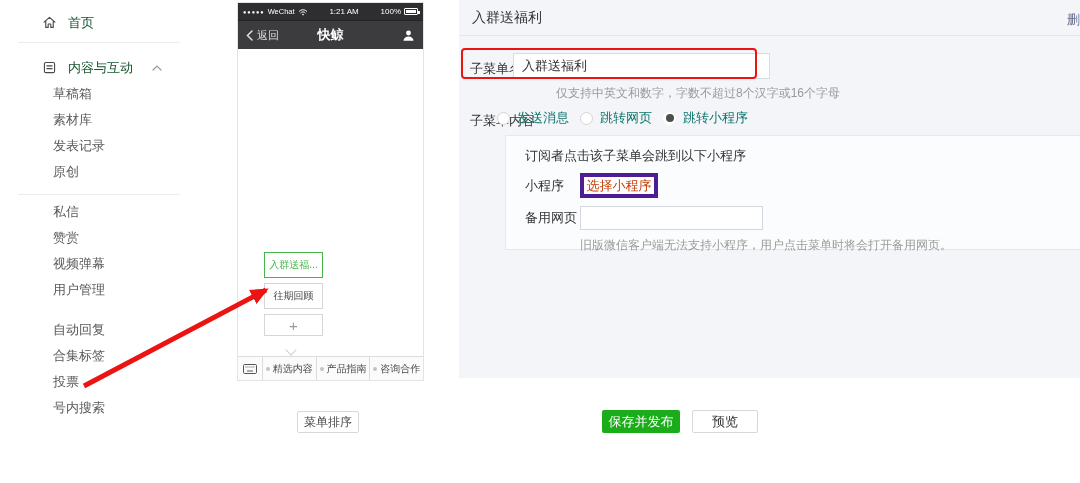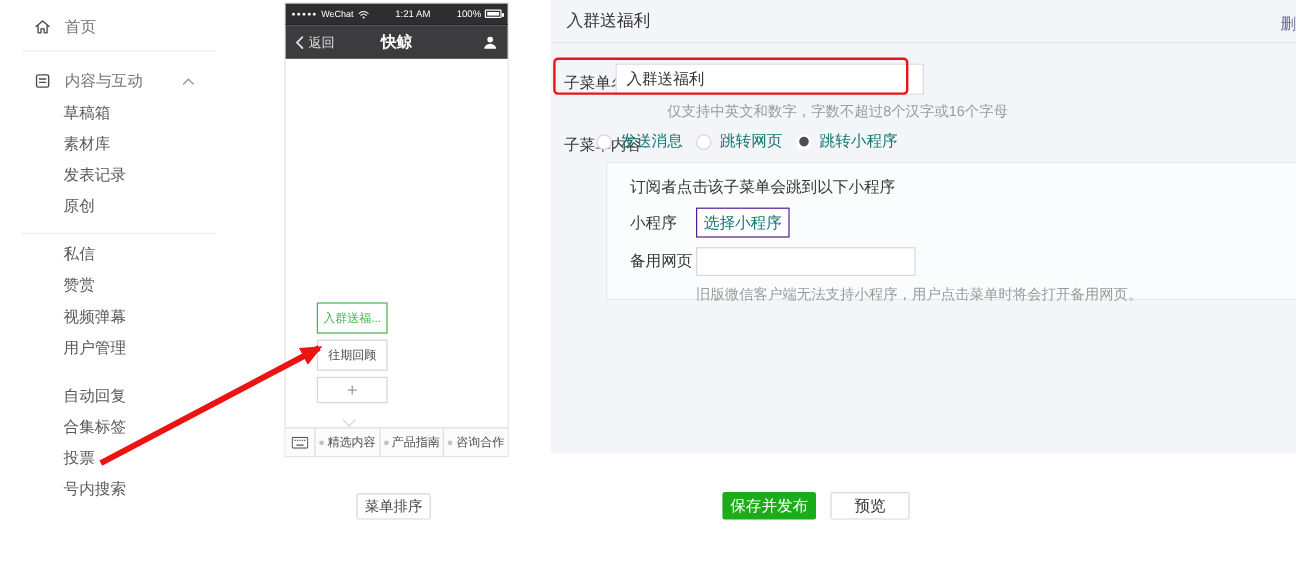--- a/index.html
+++ b/index.html
@@ -6,21 +6,21 @@
   html,body { width:1080px; height:483px; }
   body {
     position:relative; overflow:hidden; background:#fff;
     font-family:"Liberation Sans","DejaVu Sans",sans-serif;
     color:#454545; -webkit-font-smoothing:antialiased;
   }
   svg { display:block; }
 
   
   .sidebar { position:absolute; left:0; top:0; width:220px; height:483px; padding-top:11px; font-size:13px; }
-  .srow { display:flex; align-items:center; height:23px; padding-left:28px; gap:11px; cursor:pointer; color:#737373; }
+  .srow { display:flex; align-items:center; height:23px; padding-left:42px; gap:11px; cursor:pointer; color:#14532d; }
   .srow .caret { margin-left:auto; margin-right:58px; }
   .sdivider { border-bottom:1px solid #ededf0; margin:8px 40px 0 18px; }
   .sdivider.mid { margin:9px 40px 4px 18px; }
   .section-row { margin-top:13px; }
   .sublist { margin-top:2px; }
   .sub { height:26px; padding-left:53px; display:flex; align-items:center; color:#595959; cursor:pointer; }
   .sub.active { color:#44b549; }
   .sgap { height:14px; }
 
   
@@ -74,21 +74,21 @@
   .radios { position:absolute; left:38px; top:109px; display:flex; align-items:center; gap:11px; }
   .radio { display:flex; align-items:center; gap:7px; cursor:pointer; color:#0f766e; }
   .rc { width:13px; height:13px; border-radius:50%; border:1px solid #d4d4d4; background:#fff; }
   .rc.sel { border:none; display:flex; align-items:center; justify-content:center; }
   .rcdot { width:8px; height:8px; border-radius:50%; background:#4e4e4e; }
 
   .mpbox { position:absolute; left:10px; top:135px; width:594px; height:115px; background:#fbfcfd;
            border:1px solid #e6e8ee; padding:11px 0 0 19px;margin-left:36px; }
   .mp-row { display:flex; align-items:center; margin-top:8px; }
   .mp-lbl { width:55px; }
-  .choose-btn { width:78px; height:25px; background:#fff; border:1px solid #4c1d95; font-size:13px; color:#0f766e;
+  .choose-btn { width:78px; height:25px; background:#fff; border:4px solid #4c1d95; font-size:13px; color:#c2410c;
                 display:flex; align-items:center; justify-content:center; cursor:pointer; }
   .backup-inp { width:183px; height:24px; border:1px solid #d5d7de; background:#fff; padding:0 6px;
                 font-size:13px; font-family:inherit; }
   .mp-hint { margin:7px 0 0 55px; font-size:12px; color:#9a9a9a; }
 
   .savebtn { position:absolute; left:602px; top:410px; width:78px; height:23px; background:#1aad19; color:#fff;
              border-radius:2px; font-size:13px; display:flex; align-items:center; justify-content:center; cursor:pointer; }
   .prevbtn { position:absolute; left:692px; top:410px; width:66px; height:23px; background:#fff; border:1px solid #d8d8d8;
              border-radius:2px; font-size:13px; color:#353535; display:flex; align-items:center; justify-content:center; cursor:pointer; }
 

